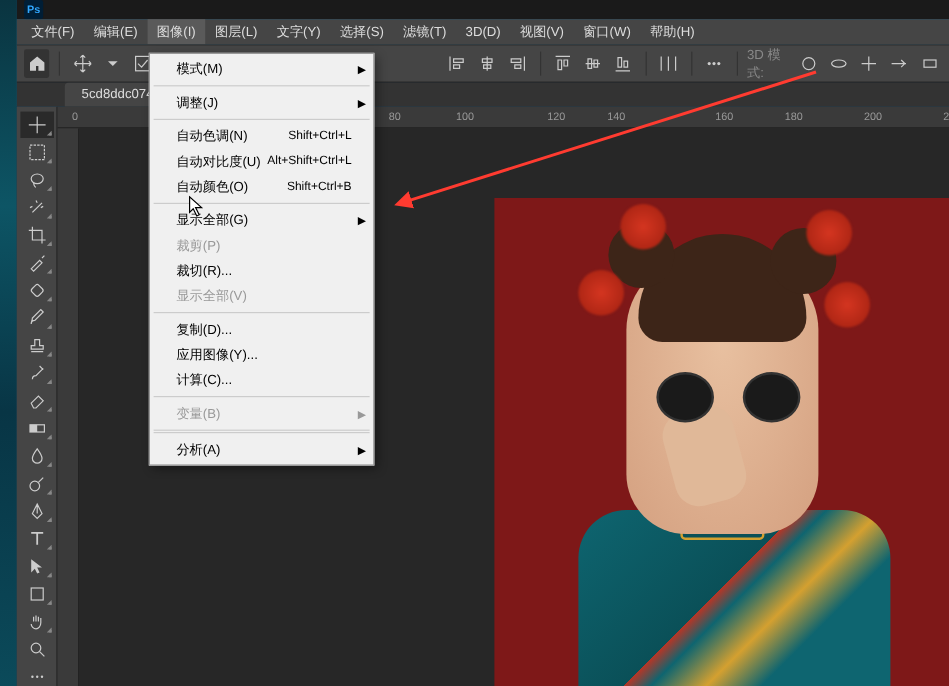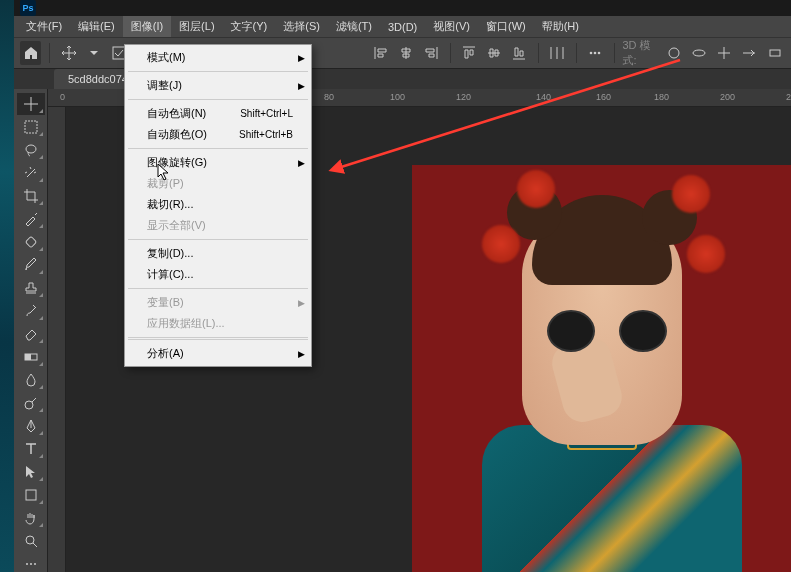--- a/index.html
+++ b/index.html
@@ -295,23 +295,23 @@
         </div>
 
     </div>
 
     <div class="ruler-h">
       <span class="tick" style="left:12px">0</span>
       <span class="tick" style="left:78px">20</span>
       <span class="tick" style="left:144px">40</span>
       <span class="tick" style="left:210px">60</span>
       <span class="tick" style="left:276px">80</span>
-      <span class="tick" style="left:342px">100</span>
+      <span class="tick" style="left:332px">100</span>
       <span class="tick" style="left:408px">120</span>
-      <span class="tick" style="left:488px">140</span>
+      <span class="tick" style="left:458px">140</span>
       <span class="tick" style="left:548px">160</span>
       <span class="tick" style="left:606px">180</span>
       <span class="tick" style="left:672px">200</span>
       <span class="tick" style="left:738px">220</span>
     </div>
     <div class="ruler-v"></div>
 
     <div class="canvas-outer">
       <div class="photo">
         <div class="dress"></div>
@@ -348,57 +348,61 @@
         <span class="arr">▶</span>
       </div>
     </div>
     <div class="sep"></div>
     <div class="grp">
       <div class="row">
         <span>自动色调(N)</span>
         <span class="sc">Shift+Ctrl+L</span>
       </div>
       <div class="row">
+        <span>自动对比度(U)</span>
+        <span class="sc">Alt+Shift+Ctrl+L</span>
+      </div>
+      <div class="row">
         <span>自动颜色(O)</span>
         <span class="sc">Shift+Ctrl+B</span>
       </div>
     </div>
     <div class="sep"></div>
     <div class="grp">
       <div class="row">
-        <span>图像旋转(G)</span>
+        <span>显示全部(G)</span>
         <span class="arr">▶</span>
       </div>
       <div class="row disabled">
         <span>裁剪(P)</span>
       </div>
       <div class="row">
         <span>裁切(R)...</span>
       </div>
       <div class="row disabled">
         <span>显示全部(V)</span>
       </div>
     </div>
     <div class="sep"></div>
     <div class="grp">
       <div class="row">
         <span>复制(D)...</span>
+      </div>
+      <div class="row">
+        <span>应用图像(Y)...</span>
       </div>
       <div class="row">
         <span>计算(C)...</span>
       </div>
     </div>
     <div class="sep"></div>
     <div class="grp">
       <div class="row disabled">
         <span>变量(B)</span>
         <span class="arr">▶</span>
-      </div>
-      <div class="row disabled">
-        <span>应用数据组(L)...</span>
       </div>
     </div>
     <div class="sep"></div>
     <div class="sep"></div>
     <div class="grp">
       <div class="row">
         <span>分析(A)</span>
         <span class="arr">▶</span>
       </div>
     </div>

